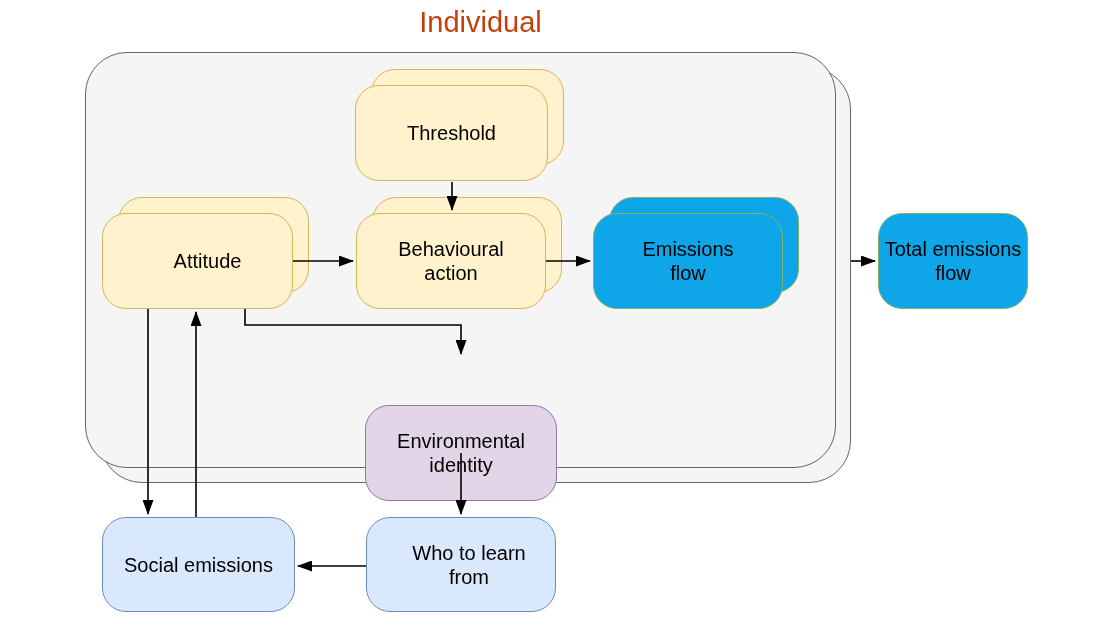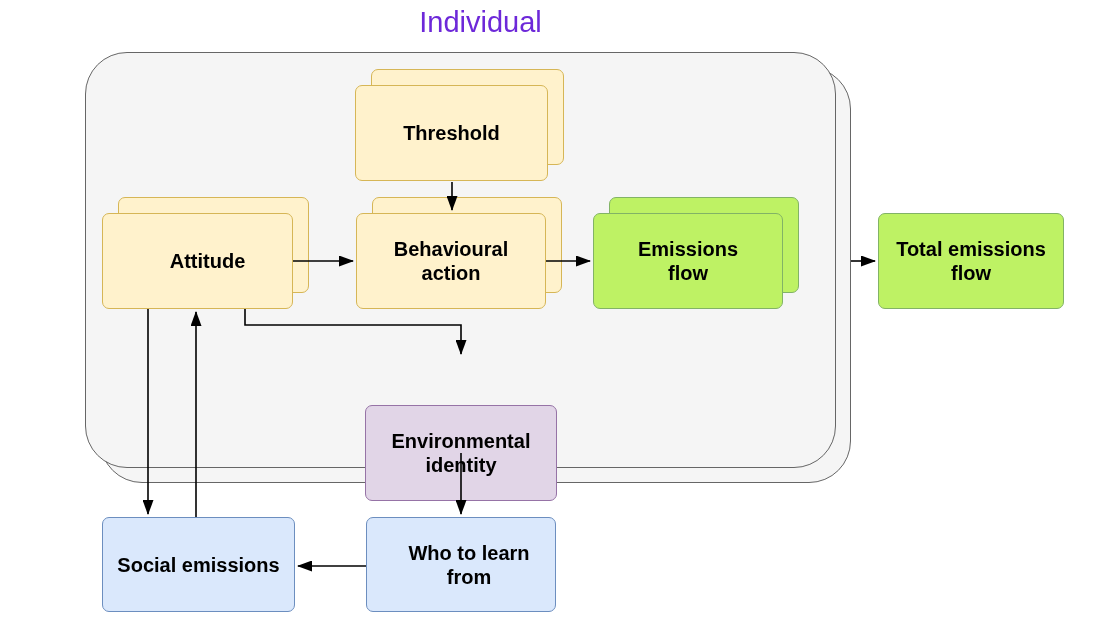--- a/index.html
+++ b/index.html
@@ -8,45 +8,44 @@
     width:1098px;height:626px;
     background:#ffffff;
     font-family:"Liberation Sans",sans-serif;
     overflow:hidden;
   }
   .title{
     position:absolute;
     left:105px;top:6px;width:751px;
     text-align:center;
     font-size:29px;
-    color:#6d28d9;
+    color:#c2410c;
   }
   .group{
     position:absolute;
     box-sizing:border-box;
     background:#f5f5f5;
     border:1.5px solid #666666;
     border-radius:42px;
   }
   .node,.back{
     position:absolute;
     box-sizing:border-box;
-    border-radius:7px;
+    border-radius:24px;
     border:1.5px solid;
-    font-weight:bold;
   }
   .node{
     display:flex;align-items:center;justify-content:center;
     text-align:center;
     font-size:20px;line-height:1.2;
     color:#000000;
   }
   .node span{white-space:pre-line;}
   .yellow{background:#fff2cc;border-color:#d6b656;}
-  .green{background:#bef264;border-color:#82b366;}
+  .green{background:#0ea5e9;border-color:#82b366;}
   .purple{background:#e1d5e7;border-color:#9673a6;margin-top:48px;}
   .blue{background:#dae8fc;border-color:#6c8ebf;}
   svg.arrows{
     position:absolute;left:0;top:0;
     pointer-events:none;
   }
   svg.arrows path{
     stroke:#000000;stroke-width:1.6;fill:none;
   }
 </style>
@@ -75,21 +74,21 @@
     <span>Behavioural
 action</span>
   </div>
 
   <div class="back green" style="left:609px;top:197px;width:190px;height:96px;"></div>
   <div class="node green" style="left:593px;top:213px;width:190px;height:96px;">
     <span>Emissions
 flow</span>
   </div>
 
-  <div class="node green" style="left:878px;top:213px;width:186px;height:96px;">
+  <div class="node green" style="left:878px;top:213px;width:150px;height:96px;">
     <span>Total emissions
 flow</span>
   </div>
 
   <div class="node purple" style="left:365px;top:357px;width:192px;height:96px;">
     <span>Environmental
 identity</span>
   </div>
 
   <div class="node blue" style="left:102px;top:517px;width:193px;height:95px;">

